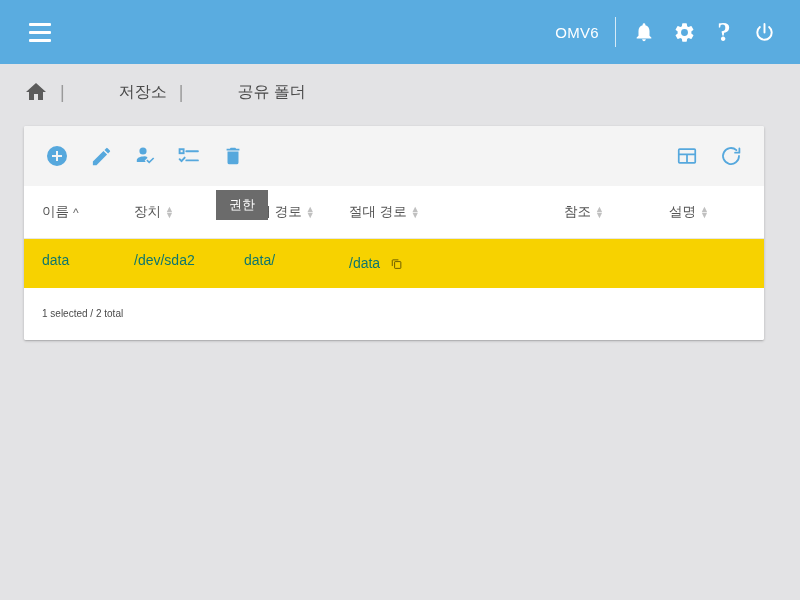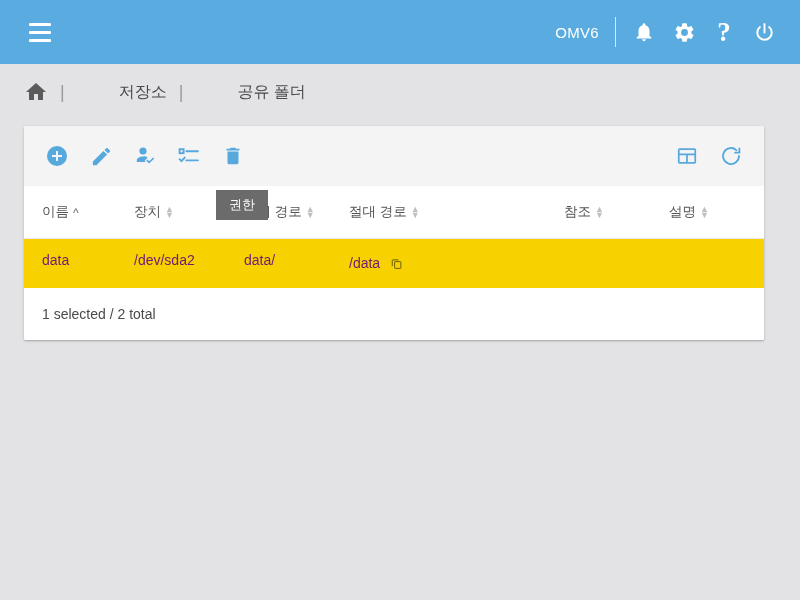--- a/index.html
+++ b/index.html
@@ -175,21 +175,21 @@
     font-size: 14px;
     color: #4a4a4a;
     padding: 0;
     vertical-align: top;
     border-bottom: 1px solid #ececec;
   }
   tr.datarow { height: 48px; }
   tr.datarow td { padding-top: 13px; padding-bottom: 13px; }
   tr.row-selected td {
     background: #f7d200;
-    color: #701a75;
+    color: #0f766e;
     border-bottom: 1px solid #f7d200;
   }
   tr.row-selected { cursor: pointer; }
   tr.datarow { cursor: pointer; }
 
   .cell-name { padding-left: 18px !important; }
   .wrap-path {
     word-break: break-all;
     line-height: 22px;
     padding-right: 8px;
@@ -216,21 +216,21 @@
     z-index: 20;
     line-height: 16px;
   }
 
   
   .card-footer {
     height: 52px;
     display: flex;
     align-items: center;
     padding: 0 18px;
-    font-size: 14px;
+    font-size: 10px;
     color: #4a4a4a;
     background: #ffffff;
     box-sizing: border-box;
   }
 </style>
 </head>
 <body>
 
 <div class="appbar">
 

